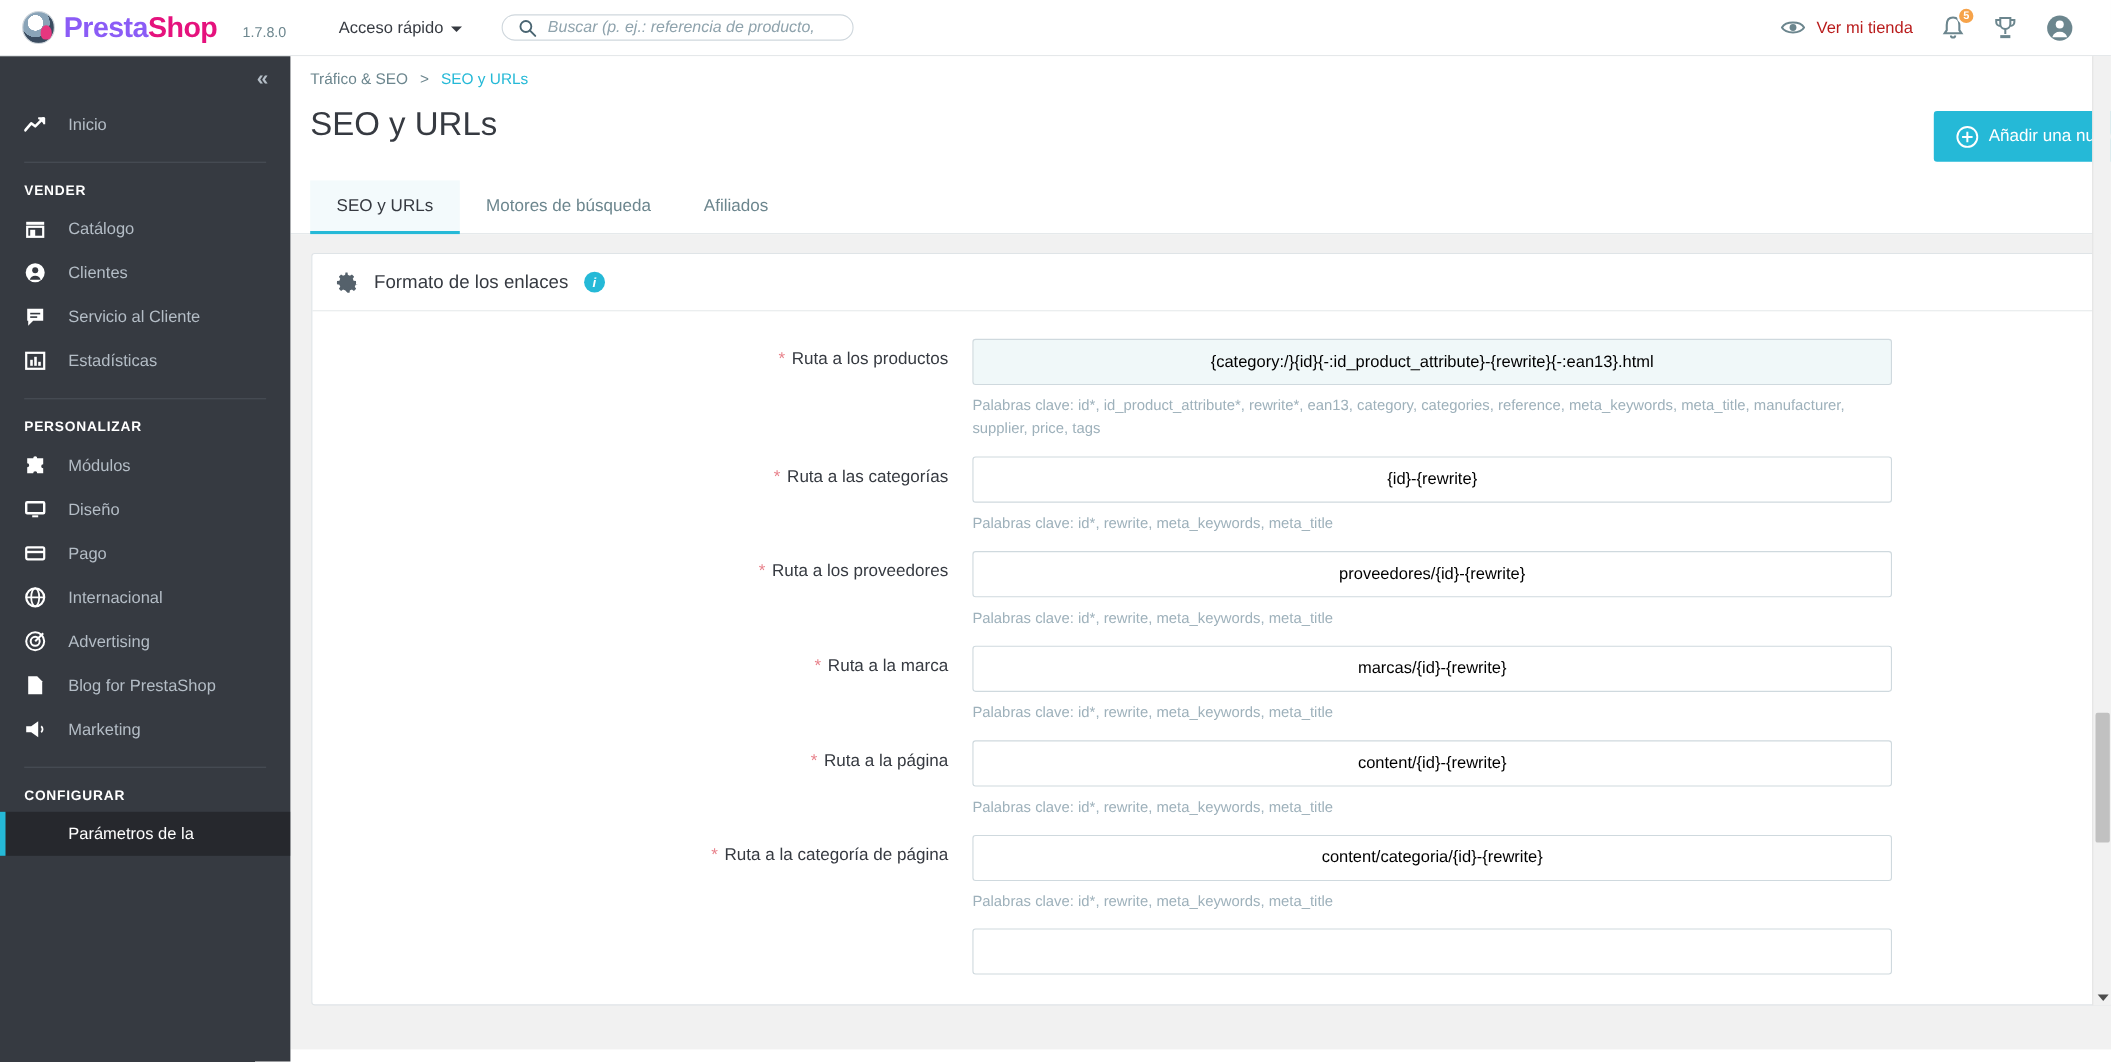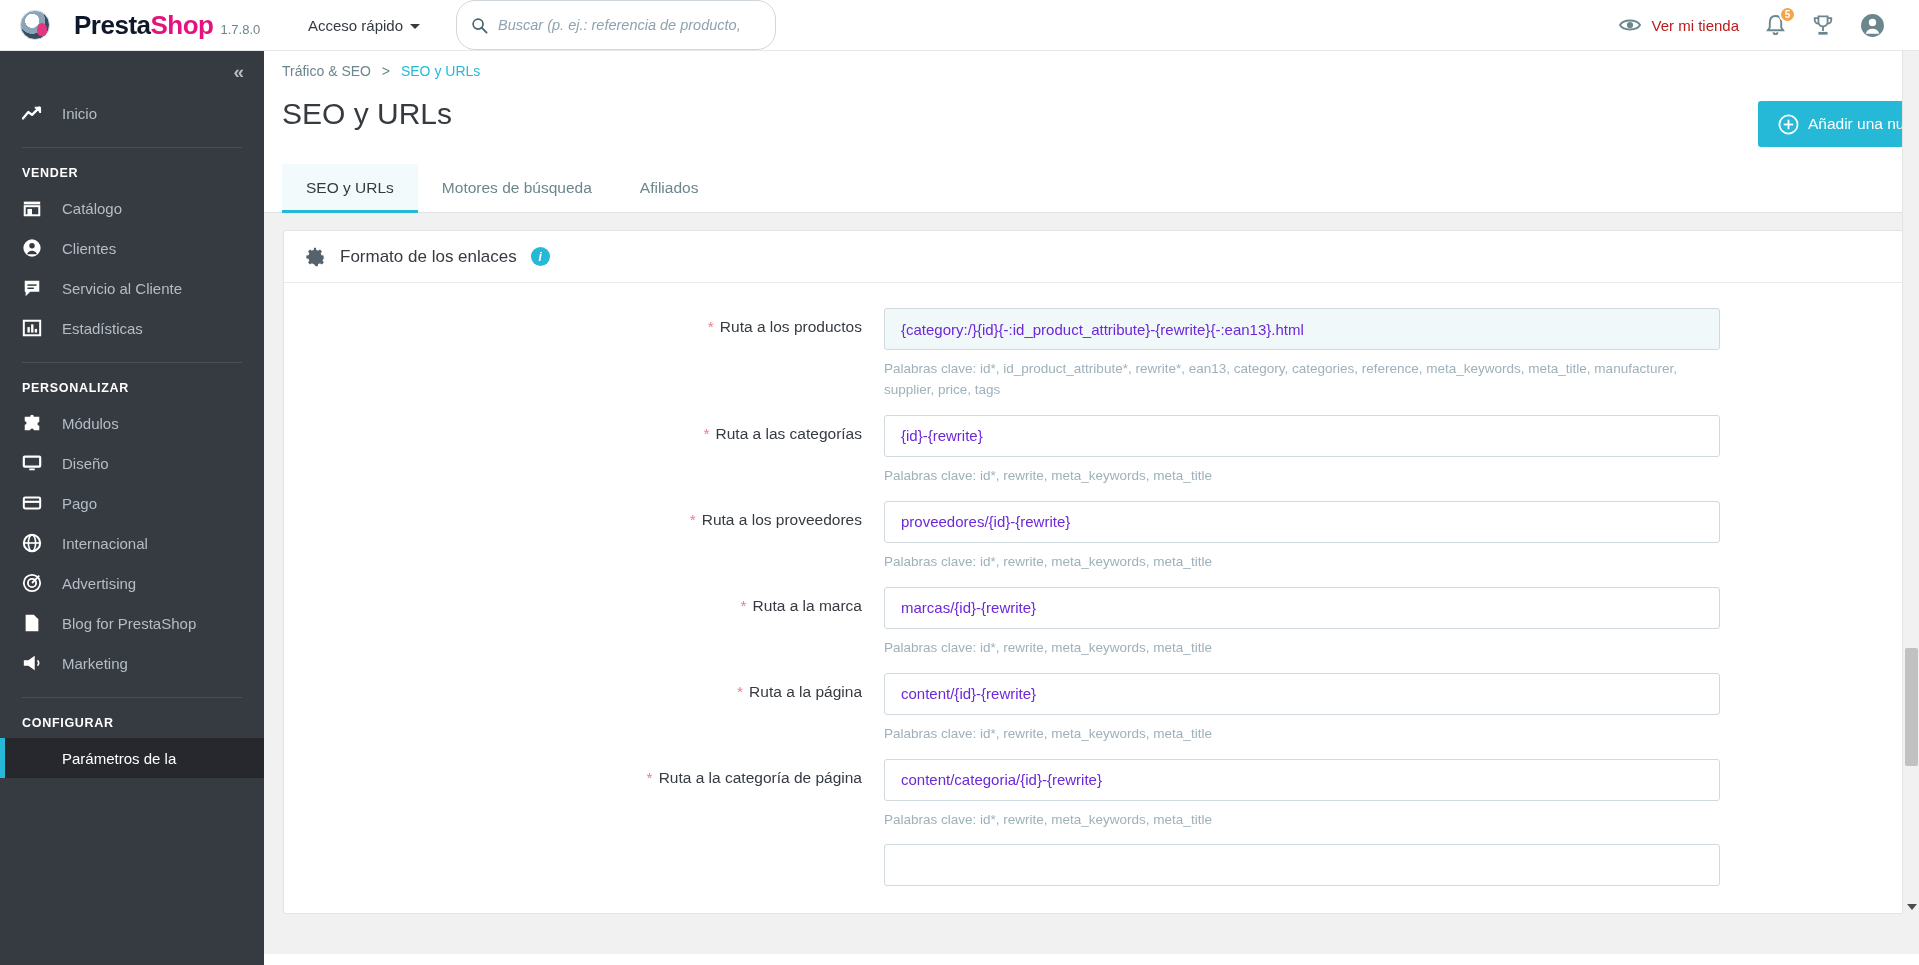--- a/index.html
+++ b/index.html
@@ -28,36 +28,36 @@
     background: radial-gradient(circle at 40% 35%, #ffffff 0 28%, #8aa4b8 29% 52%, #3a4c60 53% 100%);
     border: 1px solid #cfd6dc;
     position: relative; flex: 0 0 auto;
   }
   .logo-mark::after {
     content: ""; position: absolute; right: 2px; bottom: 3px;
     width: 10px; height: 13px; border-radius: 50% 50% 40% 40%;
     background: #e5377f;
   }
   .logo-text { font-size: 26px; font-weight: bold; letter-spacing: -0.5px; margin-left: 8px; }
-  .logo-text .a { color: #0f172a; margin-left: 16px; }
+  .logo-text .a { color: #8b5cf6; }
   .logo-text .b { color: #e5127d; }
-  .logo-ver { font-size: 13px; color: #6c868e; margin-left: 7px; margin-top: 8px; }
+  .logo-ver { font-size: 13px; color: #6c868e; margin-left: 23px; margin-top: 8px; }
 
   .quick-access {
     font-size: 15px; color: #363a41; margin-left: 18px;
     display: flex; align-items: center; cursor: pointer; white-space: nowrap;
   }
   .caret-down {
     width: 0; height: 0; margin-left: 7px; margin-top: 2px;
     border-left: 5px solid transparent; border-right: 5px solid transparent;
     border-top: 5px solid #363a41;
   }
 
   .search-wrap {
-    margin-left: 36px; width: 320px; height: 50px;
+    margin-left: 36px; width: 320px; height: 24px;
     border: 1px solid #cfd7dd; border-radius: 19px;
     display: flex; align-items: center; padding: 0 14px;
     background: #fff;
   }
   .search-wrap svg { flex: 0 0 auto; }
   .search-input {
     border: none; outline: none; margin-left: 10px; width: 100%;
     font-family: "Liberation Sans", sans-serif; font-size: 14.5px;
     font-style: italic; color: #6c868e; background: transparent;
   }
@@ -173,22 +173,22 @@
   .form-row { display: flex; padding: 7px 0; }
   .form-label {
     width: 600px; flex: 0 0 600px; text-align: right;
     padding-right: 22px; padding-top: 10px;
     font-size: 15.5px; color: #363a41; white-space: nowrap;
   }
   .req { color: #e8808a; margin-right: 6px; }
   .form-control-wrap { flex: 1 1 auto; max-width: 836px; }
   .form-input {
     width: 836px; height: 42px; border: 1px solid #cfd9de; border-radius: 3px;
-    padding: 0 16px; font-size: 15px; color: #6d28d9; background: #ffffff;
-    font-family: "Liberation Sans", sans-serif; outline: none;
+    padding: 0 16px; font-size: 15px; color: #000000; background: #ffffff;
+    font-family: "Liberation Sans", sans-serif; outline: none; text-align: center;
   }
   .form-input.highlight { background: #f0f8f9; }
   .form-help {
     font-size: 13.5px; color: #9eb1bb; margin-top: 9px; line-height: 1.55;
     max-width: 830px;
   }
 
   
   .vscroll {
     position: absolute; top: 0; right: 0; width: 17px; height: 914px;

